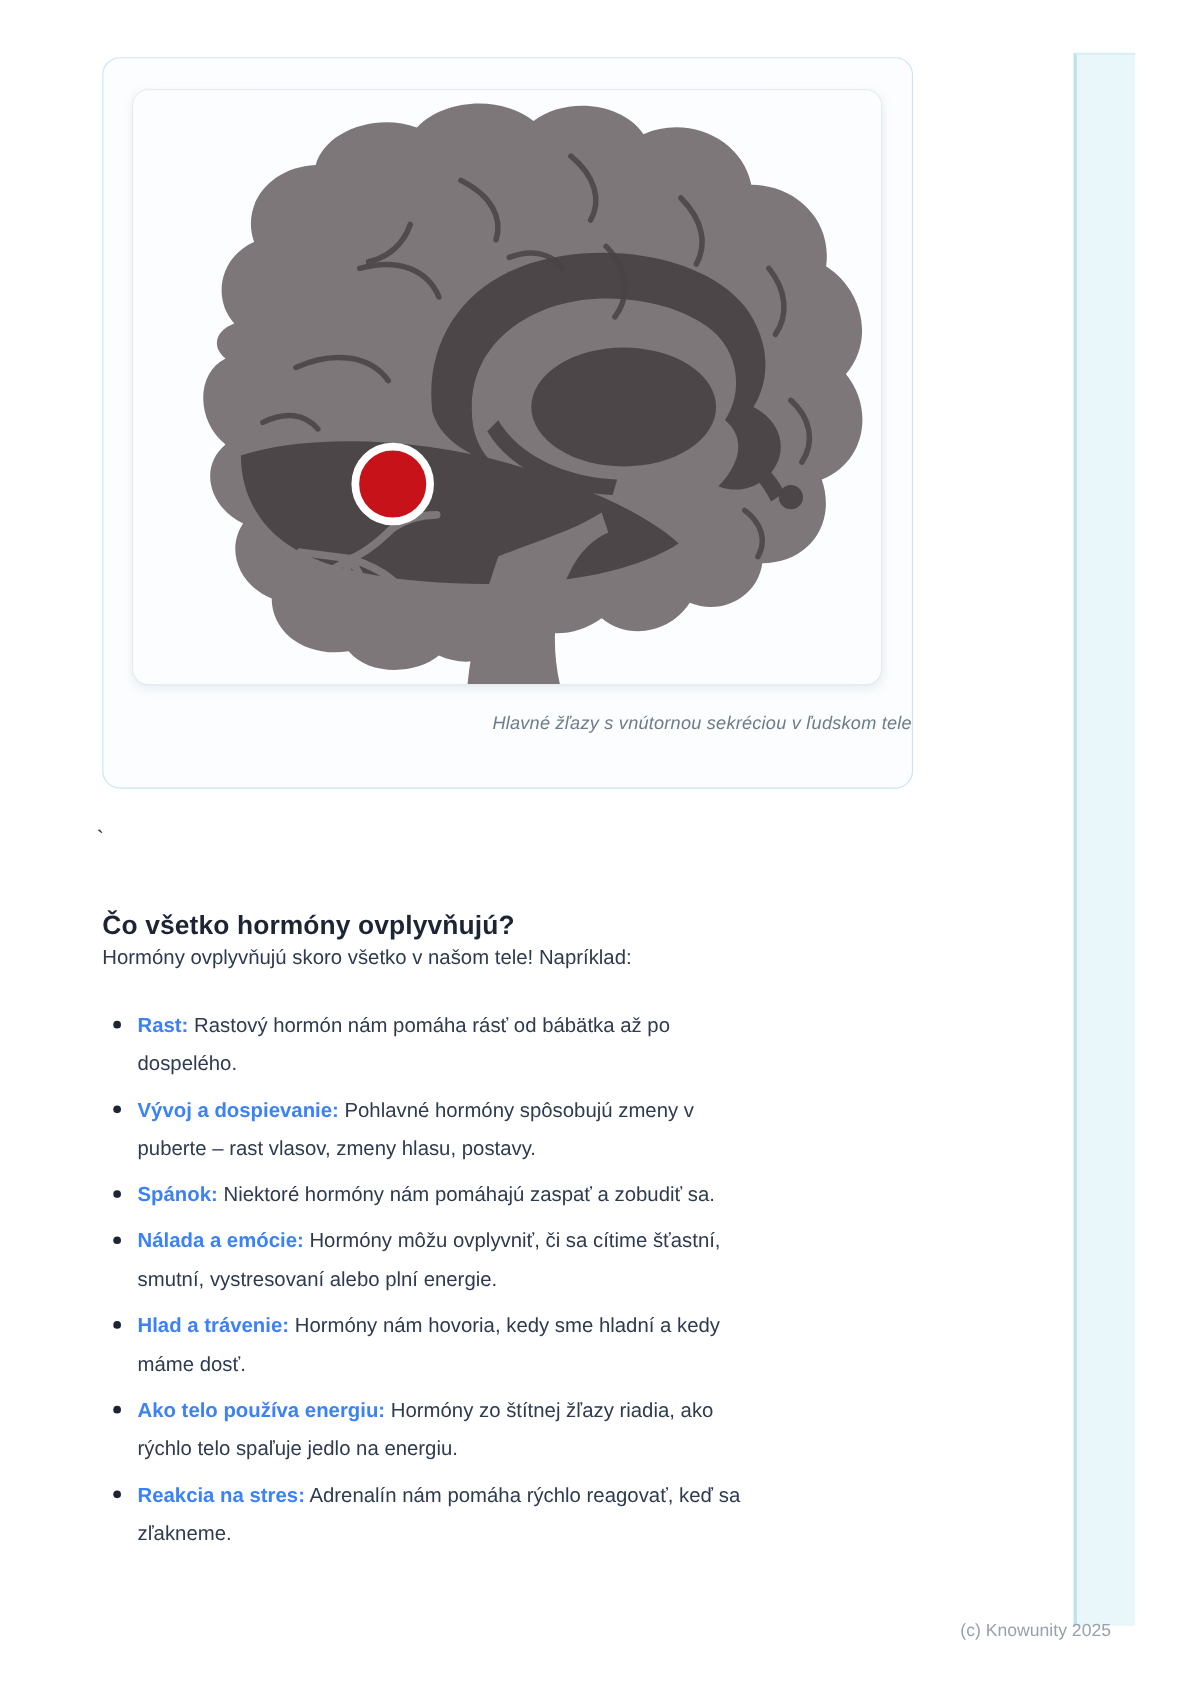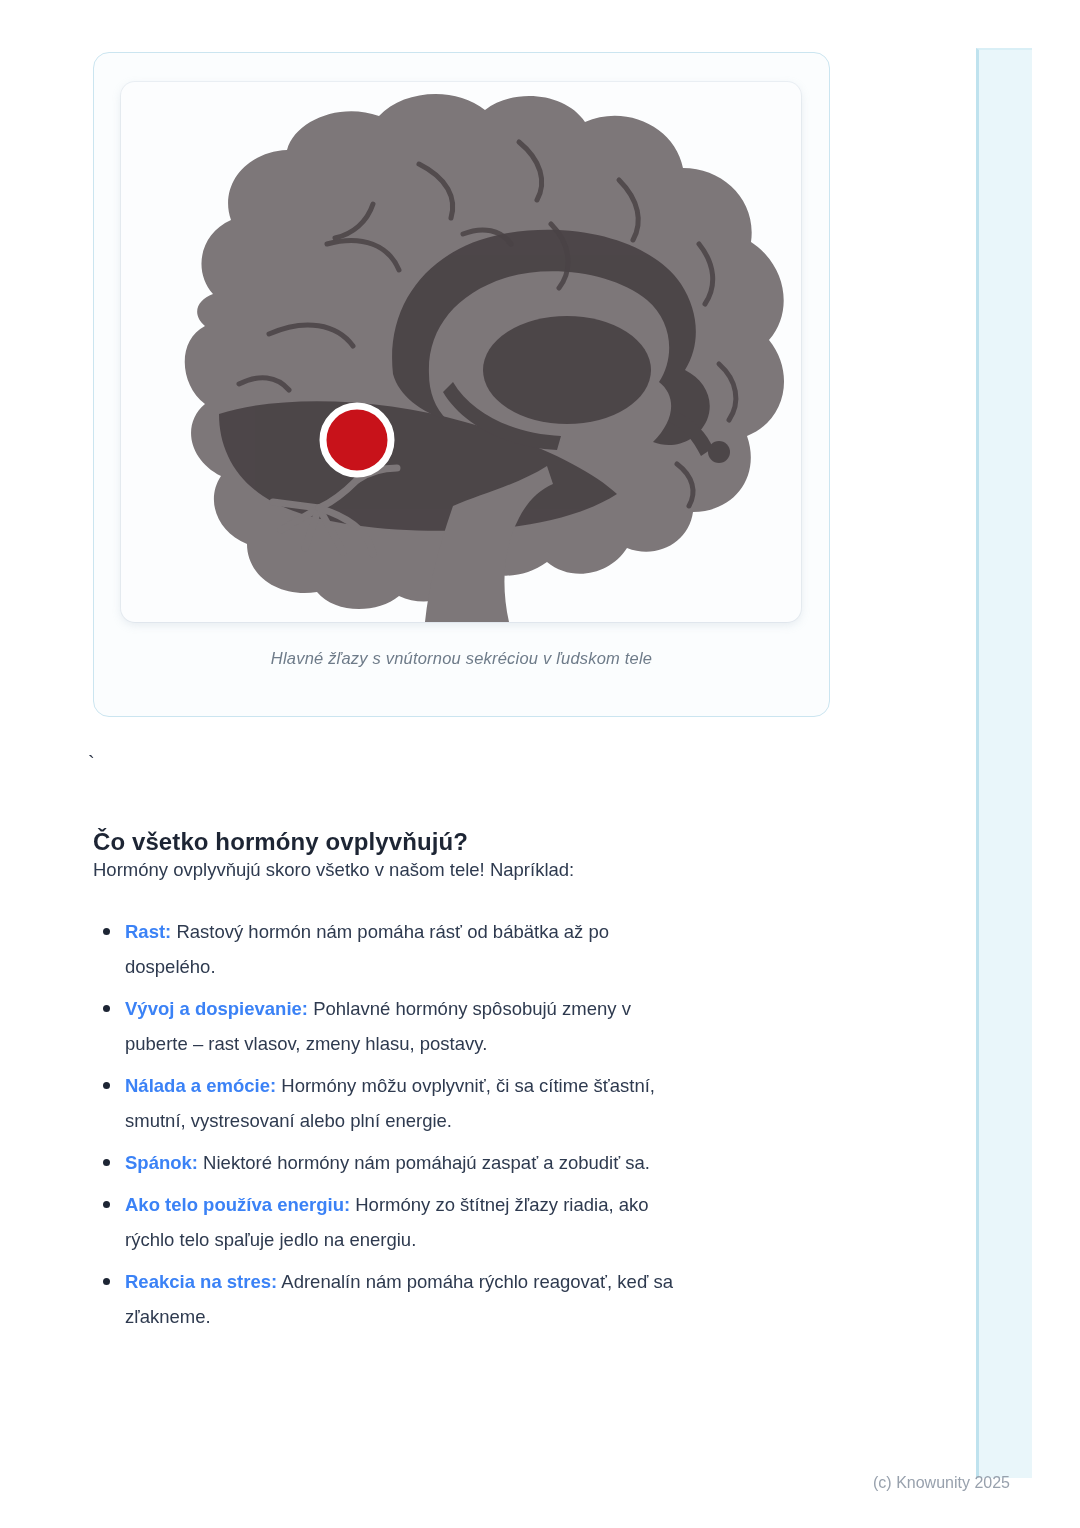--- a/index.html
+++ b/index.html
@@ -19,21 +19,21 @@
     background:#fbfdfe; border:1.5px solid #cbe5f0; border-radius:16px;
   }
   .figure-image-box {
     position:absolute; left:27px; top:29px; width:680px; height:540px;
     background:#fcfdfe; border-radius:14px;
     box-shadow:0 3px 10px rgba(140,160,180,0.20), 0 0 0 1px #eef2f6;
     overflow:hidden;
   }
   .figure-image-box svg { display:block; width:680px; height:540px; }
   .figure-caption {
-    position:absolute; left:0; right:0; top:596px; text-align:center;
+    position:absolute; left:0; right:0; top:596px; text-align:right;
     font-style:italic; font-size:16.5px; color:#6e7b89; letter-spacing:0.2px;
   }
 
   .stray-backtick {
     position:absolute; left:88px; top:752px; font-size:20px; color:#2c3547;
   }
 
   
   .content { position:absolute; left:93px; top:828px; width:740px; }
   .heading {
@@ -138,25 +138,29 @@
       <li class="bullet-item">
         <span class="bullet-dot"></span>
         <span class="li-text"><b>Rast:</b><span> Rastový hormón nám pomáha rásť od bábätka až po dospelého.</span></span>
       </li>
       <li class="bullet-item">
         <span class="bullet-dot"></span>
         <span class="li-text"><b>Vývoj a dospievanie:</b><span> Pohlavné hormóny spôsobujú zmeny v puberte – rast vlasov, zmeny hlasu, postavy.</span></span>
       </li>
       <li class="bullet-item">
         <span class="bullet-dot"></span>
+        <span class="li-text"><b>Spánok:</b><span> Niektoré hormóny nám pomáhajú zaspať a zobudiť sa.</span></span>
+      </li>
+      <li class="bullet-item">
+        <span class="bullet-dot"></span>
         <span class="li-text"><b>Nálada a emócie:</b><span> Hormóny môžu ovplyvniť, či sa cítime šťastní, smutní, vystresovaní alebo plní energie.</span></span>
       </li>
       <li class="bullet-item">
         <span class="bullet-dot"></span>
-        <span class="li-text"><b>Spánok:</b><span> Niektoré hormóny nám pomáhajú zaspať a zobudiť sa.</span></span>
+        <span class="li-text"><b>Hlad a trávenie:</b><span> Hormóny nám hovoria, kedy sme hladní a kedy máme dosť.</span></span>
       </li>
       <li class="bullet-item">
         <span class="bullet-dot"></span>
         <span class="li-text"><b>Ako telo používa energiu:</b><span> Hormóny zo štítnej žľazy riadia, ako rýchlo telo spaľuje jedlo na energiu.</span></span>
       </li>
       <li class="bullet-item">
         <span class="bullet-dot"></span>
         <span class="li-text"><b>Reakcia na stres:</b><span> Adrenalín nám pomáha rýchlo reagovať, keď sa zľakneme.</span></span>
       </li>
     </ul>

